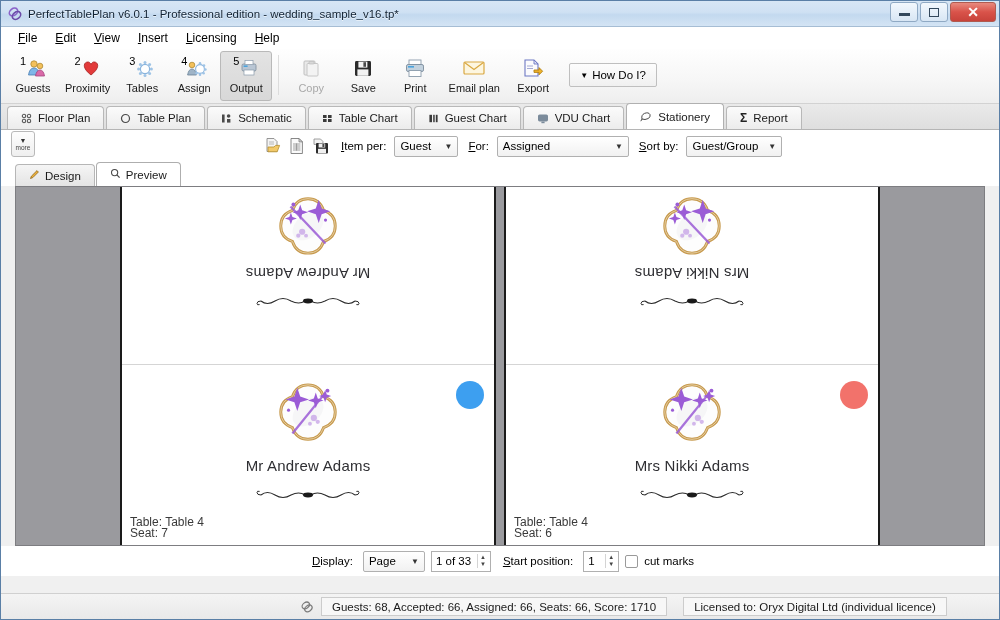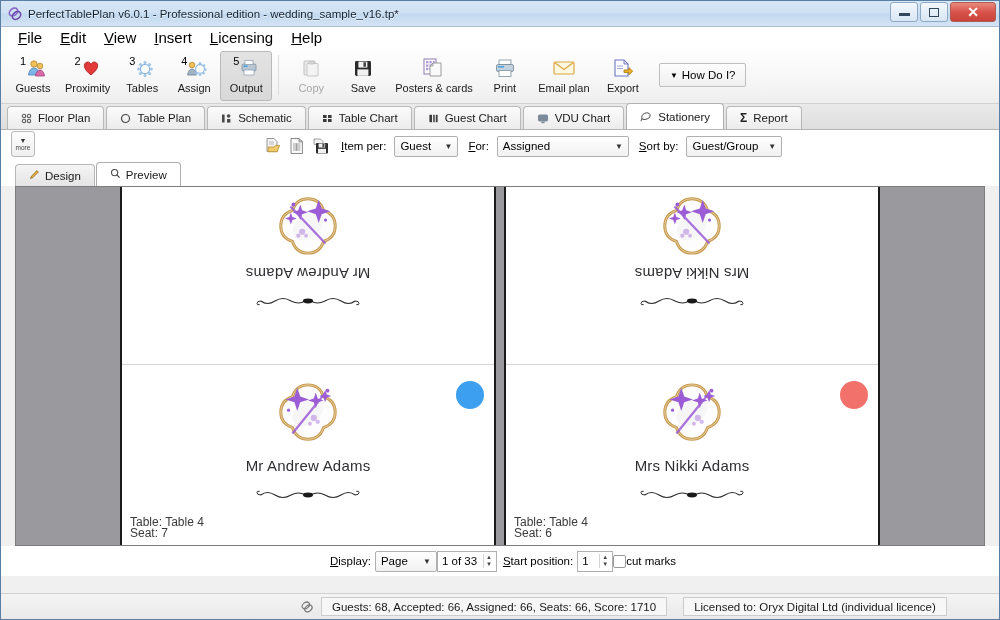--- a/index.html
+++ b/index.html
@@ -52,21 +52,21 @@
 
   
   .menubar {
     height: 22px;
     background: #ffffff;
     display: flex; align-items: center;
     padding-left: 8px;
     border-bottom: 1px solid #ffffff;
   }
   .menuitem {
-    font-size: 15px; color: #000;
+    font-size: 12px; color: #000;
     padding: 2px 9px;
     cursor: default;
   }
   .menuitem .u { text-decoration: underline; }
 
   
   .toolbar {
     height: 55px;
     background: linear-gradient(to bottom, #fefefe 0%, #f6f6f6 60%, #eeeeee 100%);
     border-bottom: 1px solid #d2d2d2;
@@ -265,20 +265,21 @@
     right: 10px; top: 16px;
   }
   .dot.blue { background: #3d9ff0; }
   .dot.red  { background: #f2726b; }
 
   
   .pagebar {
     height: 30px;
     background: #ffffff;
     display: flex; align-items: center; justify-content: center;
+    gap: 6px;
   }
   .spinbox {
     height: 21px;
     border: 1px solid #b0b0b0;
     background: #ffffff;
     display: flex; align-items: center;
     font-size: 11.5px; color: #000;
     padding: 0 4px;
   }
   .spinbox .sval { min-width: 38px; text-align: left; }
@@ -453,41 +454,20 @@
         <svg width="20" height="20" viewBox="0 0 20 20">
           <rect x="2" y="3" width="16" height="15" rx="1.4" fill="#2b2b2b"></rect>
           <rect x="5.4" y="3.6" width="9" height="6" fill="#f2f2f2"></rect>
           <rect x="10.4" y="4.2" width="2.6" height="4.6" fill="#4a4a4a"></rect>
           <rect x="4.4" y="11.4" width="11" height="6.4" fill="#f2f2f2"></rect>
         </svg>
       </span>
       <span class="tb-label">Save</span>
     </div>
 
-    <div class="tbtn" style="min-width:88px">
-      <span class="tb-icon">
-        <svg width="24" height="22" viewBox="0 0 24 22">
-          <rect x="2" y="2" width="12" height="15" fill="#ffffff" stroke="#8d7bb5" stroke-width="1"></rect>
-          <g fill="#b39ddb">
-            <rect x="4" y="4" width="2.4" height="2.4"></rect>
-              <rect x="7.4" y="4" width="2.4" height="2.4"></rect>
-              <rect x="10.8" y="4" width="2" height="2.4"></rect>
-            <rect x="4" y="7.4" width="2.4" height="2.4"></rect>
-              <rect x="7.4" y="7.4" width="2.4" height="2.4"></rect>
-              <rect x="10.8" y="7.4" width="2" height="2.4"></rect>
-            <rect x="4" y="10.8" width="2.4" height="2.4"></rect>
-              <rect x="7.4" y="10.8" width="2.4" height="2.4"></rect>
-              <rect x="10.8" y="10.8" width="2" height="2.4"></rect>
-          </g>
-          <path d="M11 6 h8 v13 h-11 v-10 z" fill="#fafafa" stroke="#9b9b9b" stroke-width="1"></path>
-          <path d="M11 6 v3 h-3 z" fill="#d8d8d8" stroke="#9b9b9b" stroke-width="0.8"></path>
-        </svg>
-      </span>
-      <span class="tb-label">Posters &amp; cards</span>
-    </div>
 
     <div class="tbtn">
       <span class="tb-icon">
         <svg width="22" height="20" viewBox="0 0 22 20">
           <rect x="5" y="2" width="12" height="5" fill="#ffffff" stroke="#8b9bab" stroke-width="0.9"></rect>
           <rect x="2.5" y="6.5" width="17" height="7" rx="1.6" fill="#c3d2de" stroke="#7b8b9b" stroke-width="0.9"></rect>
           <rect x="4" y="8" width="6" height="1.6" fill="#4aa3dd"></rect>
           <rect x="5" y="12.5" width="12" height="6" fill="#ffffff" stroke="#8b9bab" stroke-width="0.9"></rect>
         </svg>
       </span>

